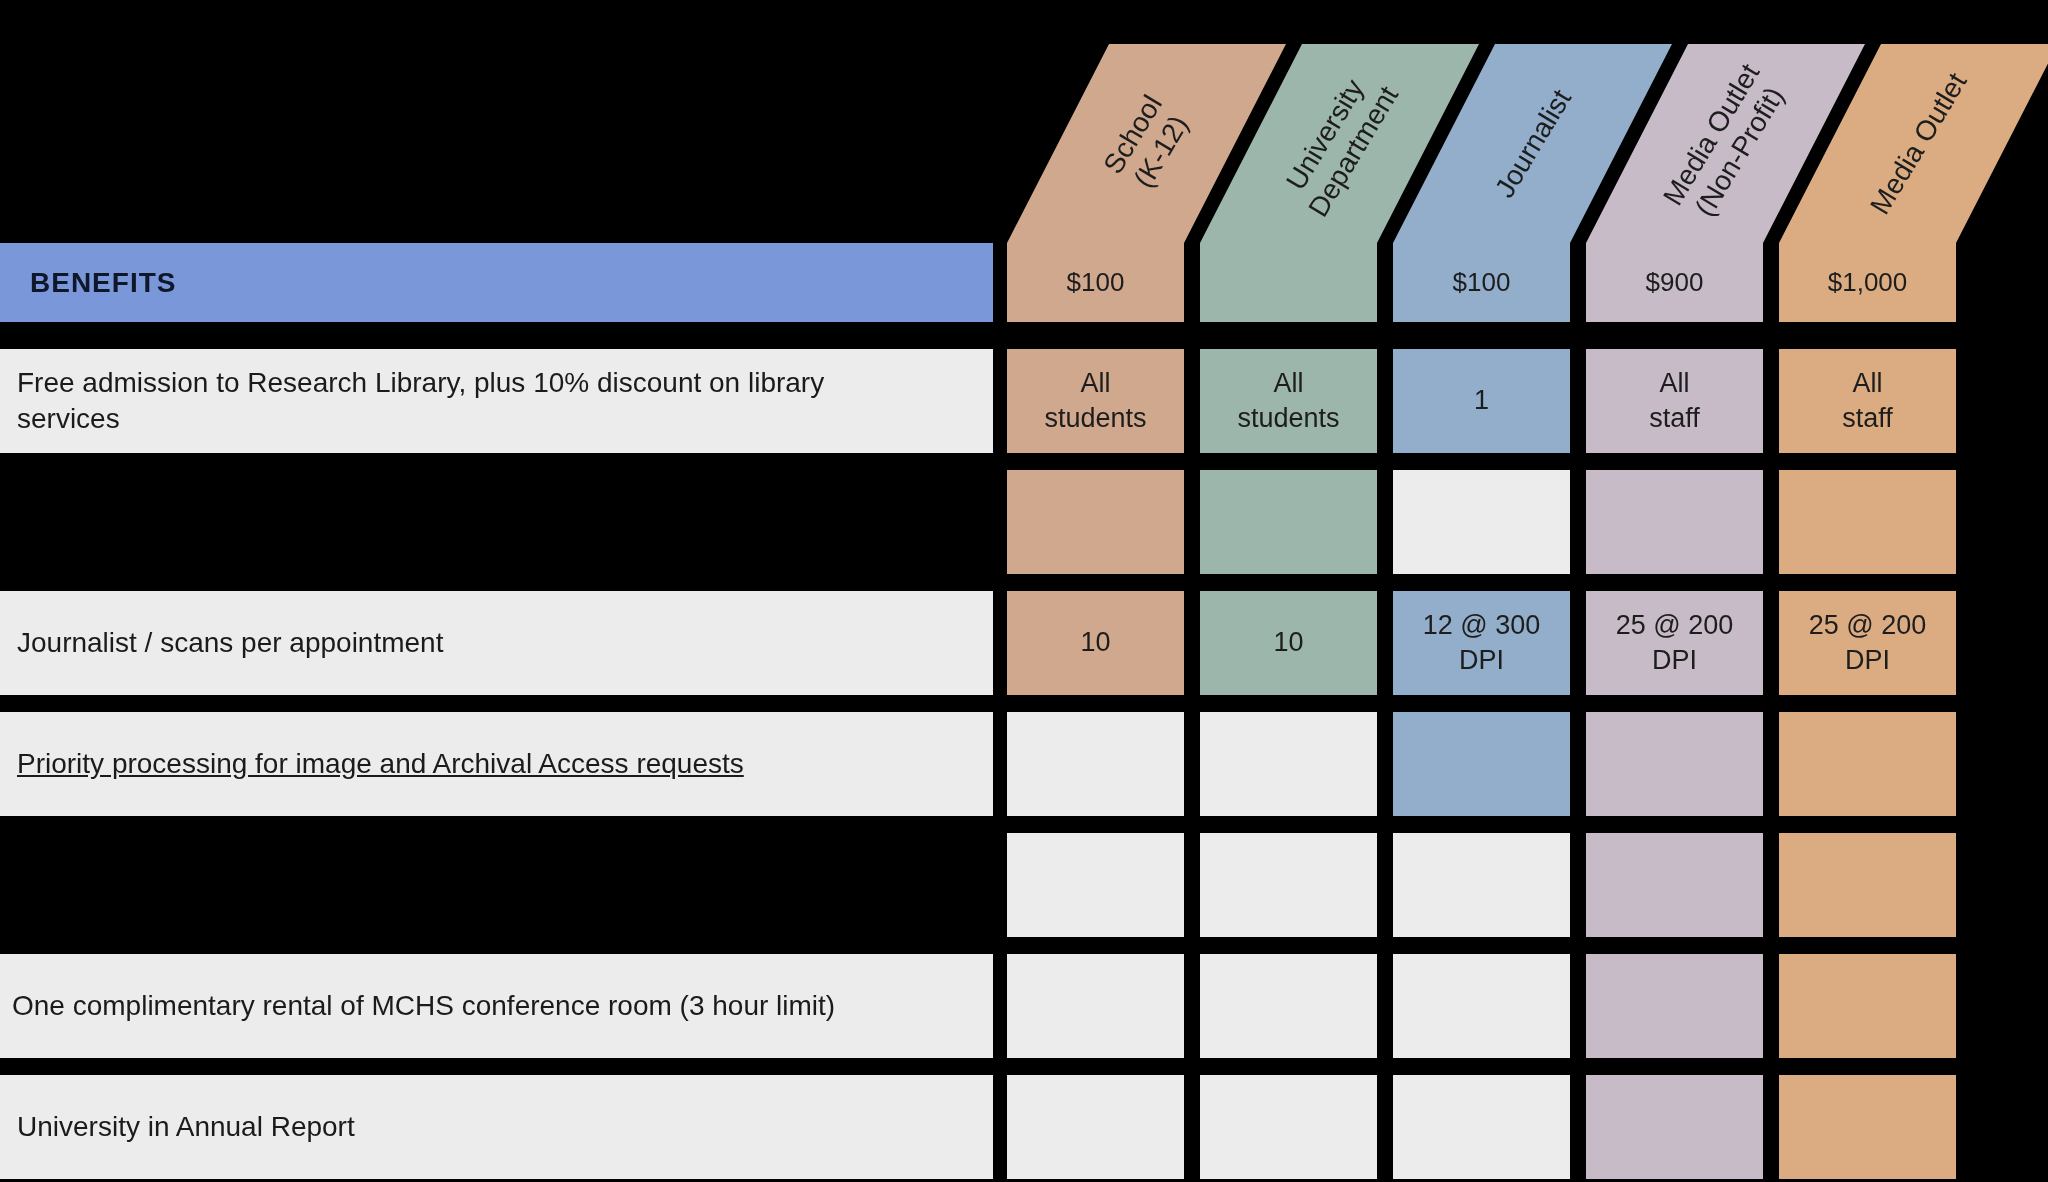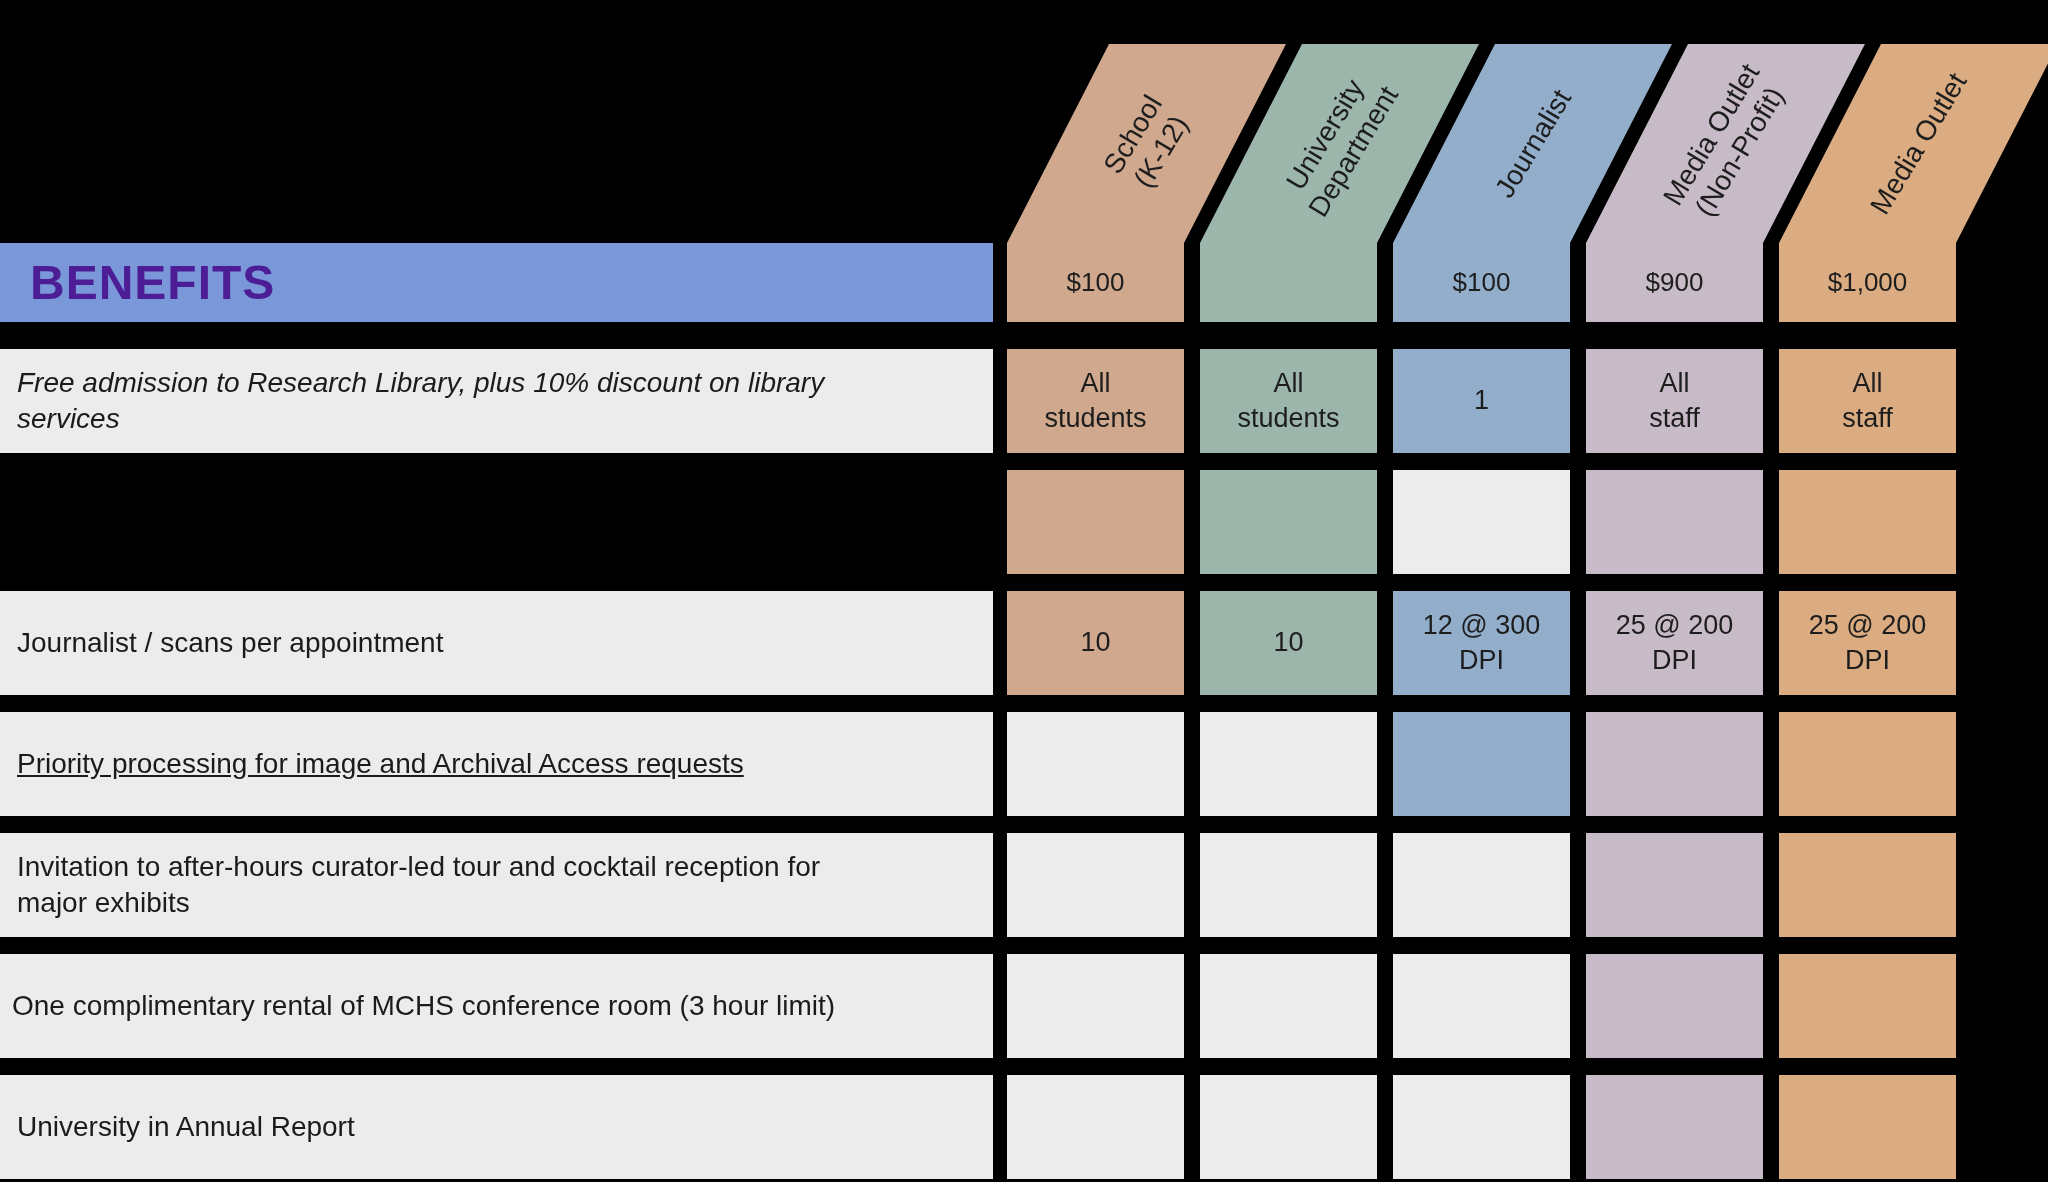--- a/index.html
+++ b/index.html
@@ -14,22 +14,22 @@
   .benefits-bar {
     position: absolute;
     left: 0; top: 243px;
     width: 993px; height: 79px;
     display: flex;
     align-items: center;
     box-sizing: border-box;
     padding-left: 30px;
   }
   .benefits-bar .title {
-    color: #4c1d95;
-    font-size: 48px;
+    color: #0f172a;
+    font-size: 28px;
     font-weight: 800;
     letter-spacing: 1px;
   }
   .col-header {
     position: absolute;
     top: 44px;
     width: 279px; height: 278px;
     clip-path: polygon(102px 0, 279px 0, 177px 199px, 177px 278px, 0 278px, 0 199px);
   }
   .col-title {
@@ -116,21 +116,21 @@
 (Non-Profit)</span>
       </div>
       <div class="col-price">$900</div>
     </div>
     <div class="col-header" style="left: 1779px; background: rgb(219, 172, 130);">
       <div class="col-title">
         <span>Media Outlet</span>
       </div>
       <div class="col-price">$1,000</div>
     </div>
-    <div class="benefit-label" style="top: 349px; height: 104px; background: rgb(236, 236, 236); font-style: italic;">Free admission to Research Library, plus 10% discount on library
+    <div class="benefit-label" style="top: 349px; height: 104px; background: rgb(236, 236, 236);">Free admission to Research Library, plus 10% discount on library
 services</div>
     <div class="cell" style="left: 1007px; top: 349px; width: 177px; height: 104px; background: rgb(207, 168, 142);">All
 students</div>
     <div class="cell" style="left: 1200px; top: 349px; width: 177px; height: 104px; background: rgb(156, 182, 171);">All
 students</div>
     <div class="cell" style="left: 1393px; top: 349px; width: 177px; height: 104px; background: rgb(146, 174, 203);">1</div>
     <div class="cell" style="left: 1586px; top: 349px; width: 177px; height: 104px; background: rgb(199, 187, 200);">All
 staff</div>
     <div class="cell" style="left: 1779px; top: 349px; width: 177px; height: 104px; background: rgb(219, 172, 130);">All
 staff</div>
@@ -147,22 +147,20 @@
     <div class="cell" style="left: 1586px; top: 591px; width: 177px; height: 104px; background: rgb(199, 187, 200);">25 @ 200
 DPI</div>
     <div class="cell" style="left: 1779px; top: 591px; width: 177px; height: 104px; background: rgb(219, 172, 130);">25 @ 200
 DPI</div>
     <div class="benefit-label" style="top: 712px; height: 104px; background: rgb(236, 236, 236); text-decoration: underline;">Priority processing for image and Archival Access requests</div>
     <div class="cell" style="left: 1007px; top: 712px; width: 177px; height: 104px; background: rgb(236, 236, 236);"></div>
     <div class="cell" style="left: 1200px; top: 712px; width: 177px; height: 104px; background: rgb(236, 236, 236);"></div>
     <div class="cell" style="left: 1393px; top: 712px; width: 177px; height: 104px; background: rgb(146, 174, 203);"></div>
     <div class="cell" style="left: 1586px; top: 712px; width: 177px; height: 104px; background: rgb(199, 187, 200);"></div>
     <div class="cell" style="left: 1779px; top: 712px; width: 177px; height: 104px; background: rgb(219, 172, 130);"></div>
-    <div class="benefit-label" style="top: 833px; height: 104px; background: rgb(236, 236, 236);">Invitation to after-hours curator-led tour and cocktail reception for
-major exhibits</div>
     <div class="cell" style="left: 1007px; top: 833px; width: 177px; height: 104px; background: rgb(236, 236, 236);"></div>
     <div class="cell" style="left: 1200px; top: 833px; width: 177px; height: 104px; background: rgb(236, 236, 236);"></div>
     <div class="cell" style="left: 1393px; top: 833px; width: 177px; height: 104px; background: rgb(236, 236, 236);"></div>
     <div class="cell" style="left: 1586px; top: 833px; width: 177px; height: 104px; background: rgb(199, 187, 200);"></div>
     <div class="cell" style="left: 1779px; top: 833px; width: 177px; height: 104px; background: rgb(219, 172, 130);"></div>
     <div class="benefit-label" style="top: 954px; height: 104px; background: rgb(236, 236, 236); padding-left: 12px;">One complimentary rental of MCHS conference room (3 hour limit)</div>
     <div class="cell" style="left: 1007px; top: 954px; width: 177px; height: 104px; background: rgb(236, 236, 236);"></div>
     <div class="cell" style="left: 1200px; top: 954px; width: 177px; height: 104px; background: rgb(236, 236, 236);"></div>
     <div class="cell" style="left: 1393px; top: 954px; width: 177px; height: 104px; background: rgb(236, 236, 236);"></div>
     <div class="cell" style="left: 1586px; top: 954px; width: 177px; height: 104px; background: rgb(199, 187, 200);"></div>

